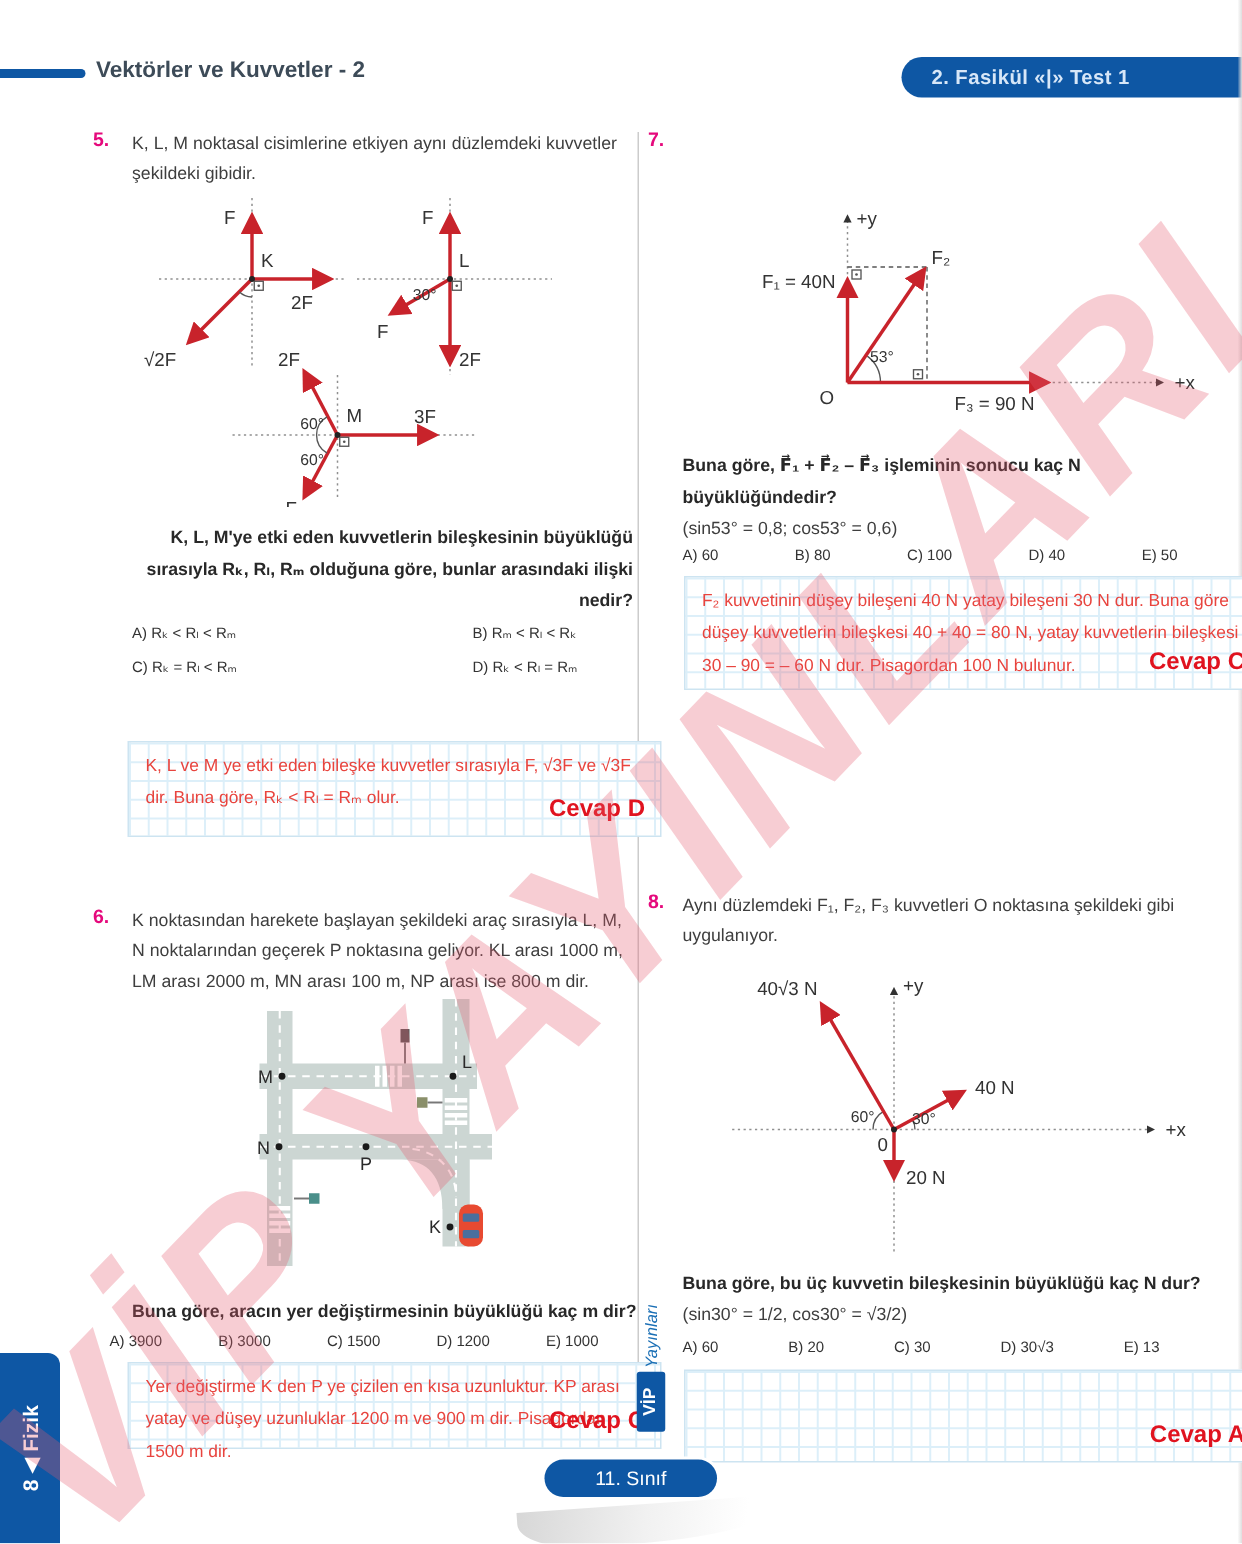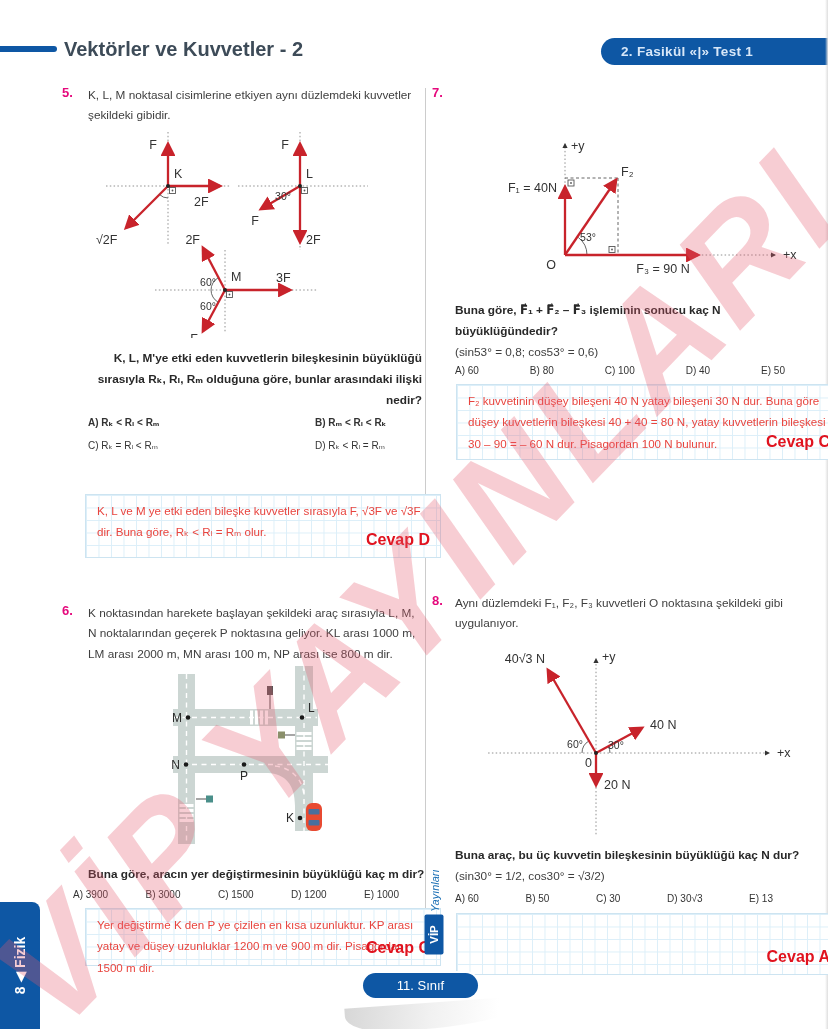--- a/index.html
+++ b/index.html
@@ -1,21 +1,21 @@
 <!DOCTYPE html>
 <html><head>
 <meta charset="utf-8">
 <style>
   html,body{margin:0;padding:0;background:#fff;}
   .page{position:relative;width:828px;height:1029px;background:#ffffff;overflow:hidden;
         font-family:"Liberation Sans","DejaVu Sans",sans-serif;color:#3e3e3e;}
   .abs{position:absolute;}
   
   .hdr-line{position:absolute;left:0;top:46px;width:57px;height:6px;background:#0e57a4;border-radius:0 3px 3px 0;}
-  .hdr-title{position:absolute;left:64px;top:38px;font-size:20px;font-weight:bold;color:#3d4b58;text-align:right;}
+  .hdr-title{position:absolute;left:64px;top:38px;font-size:15px;font-weight:bold;color:#3d4b58;text-align:right;}
   .hdr-badge{position:absolute;left:601px;top:38px;width:227px;height:27px;background:#0e57a4;
              border-radius:14px 0 0 14px;color:#d7e7f8;font-size:13.5px;font-weight:600;
              line-height:27px;padding-left:20px;box-sizing:border-box;letter-spacing:.3px;}
   .divider{position:absolute;left:425px;top:88px;width:1px;height:848px;background:#cccccc;}
   .edge-shade{position:absolute;right:0;top:0;width:3px;height:100%;background:linear-gradient(to right,rgba(0,0,0,0),#dedede);}
   
   .qhead{position:absolute;display:flex;}
   .qnum{color:#e5097c;font-weight:bold;font-size:13px;flex:none;}
   .w26{width:26px;} .w23{width:23px;}
   .qtext{font-size:11.8px;line-height:1.72;color:#3e3e3e;}
@@ -134,21 +134,21 @@
       <text class="dlabel" x="171" y="155">M</text>
       <text class="dlabel" x="216" y="156">3F</text>
       <text class="dsmall" x="156" y="160" text-anchor="end">60°</text>
       <text class="dsmall" x="156" y="184" text-anchor="end">60°</text>
       <text class="dlabel" x="138" y="217" text-anchor="end">F</text>
     </g>
   </svg>
 
   <div class="stem" style="left:88px;top:348px;width:334px;text-align:right;">K, L, M'ye etki eden kuvvetlerin bileşkesinin büyüklüğü sırasıyla Rₖ, Rₗ, Rₘ  olduğuna göre, bunlar arasındaki ilişki nedir?</div>
 
-  <div class="optrow" style="left:88px;top:417px;width:330px;font-weight:bold;">
+  <div class="optrow" style="left:88px;top:417px;width:330px;">
     <span class="optA">A) Rₖ &lt; Rₗ &lt; Rₘ</span>
     <span class="optB">B) Rₘ &lt; Rₗ &lt; Rₖ</span>
   </div>
   <div class="optrow" style="left:88px;top:440px;width:330px;">
     <span class="optA">C) Rₖ = Rₗ &lt; Rₘ</span>
     <span class="optB">D) Rₖ &lt; Rₗ = Rₘ</span>
   </div>
 
   <div class="sol" style="left:62px;top:494px;width:356px;height:64px;">
     <span>K, L ve M ye etki eden bileşke kuvvetler sırasıyla F, √3F ve √3F dir. Buna göre, Rₖ &lt; Rₗ = Rₘ olur.</span>
@@ -319,27 +319,27 @@
     <text class="dlabel" x="322" y="112">+x</text>
     <text class="dlabel" x="137" y="122" text-anchor="end">0</text>
     <text class="dlabel" x="90" y="18" text-anchor="end">40√3 N</text>
     <text class="dlabel" x="195" y="84">40 N</text>
     <text class="dlabel" x="149" y="144">20 N</text>
     <text class="dsmall" x="128" y="103" text-anchor="end">60°</text>
     <text class="dsmall" x="153" y="104">30°</text>
   </svg>
 
   <div class="stem" style="left:455px;top:845px;width:358px;">
-    <span>Buna araç, bu üç kuvvetin bileşkesinin büyüklüğü kaç N dur?</span>
+    <span>Buna göre, bu üç kuvvetin bileşkesinin büyüklüğü kaç N dur?</span>
     <span class="hint">(sin30° = 1/2, cos30° = √3/2)</span>
   </div>
 
   <div class="optrow optflex" style="left:455px;top:888px;width:318px;">
     <span>A) 60</span>
-    <span>B) 50</span>
+    <span>B) 20</span>
     <span>C) 30</span>
     <span>D) 30√3</span>
     <span>E) 13</span>
   </div>
 
   <div class="sol" style="left:433px;top:913px;width:385px;height:62px;">
     <span class="cevap">Cevap A</span>
   </div>
 
   <div class="watermark">VİP YAYINLARI</div>

